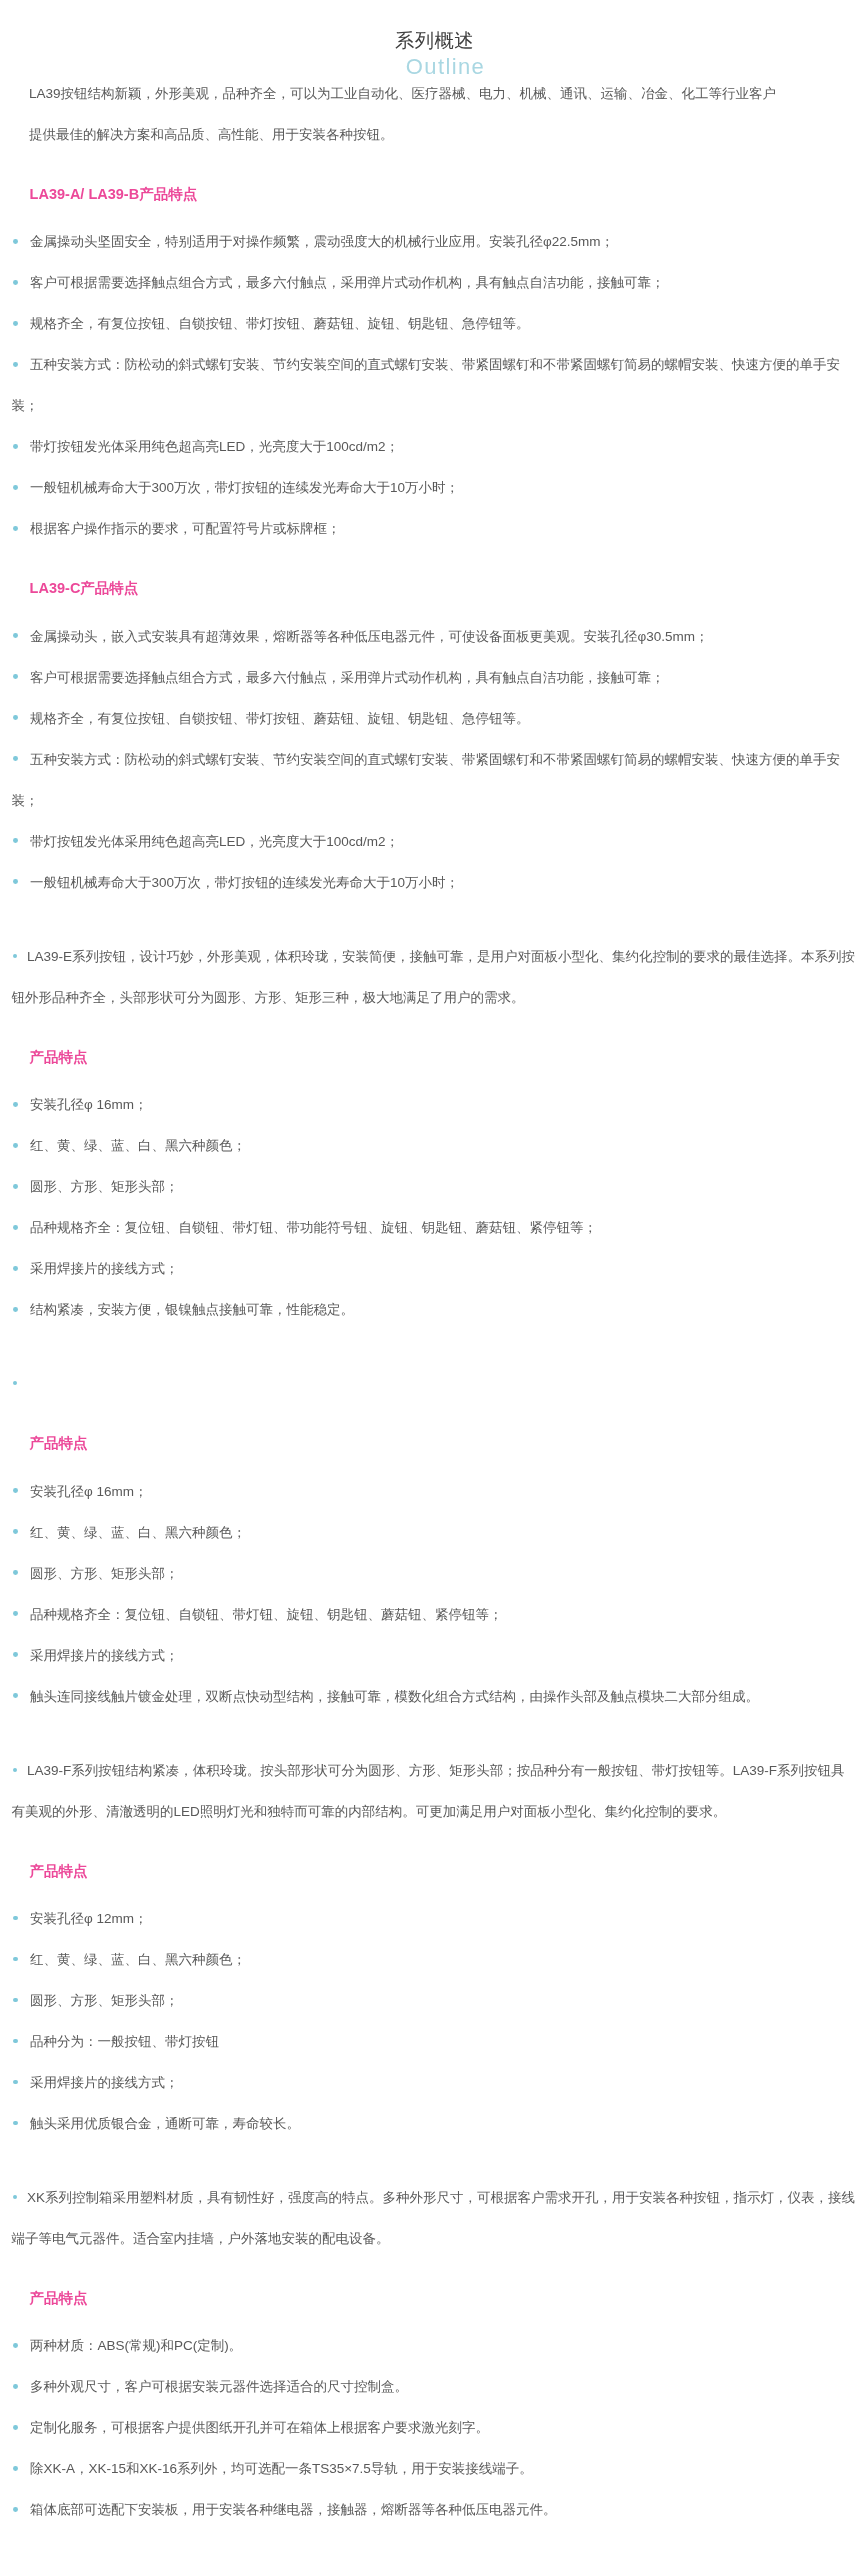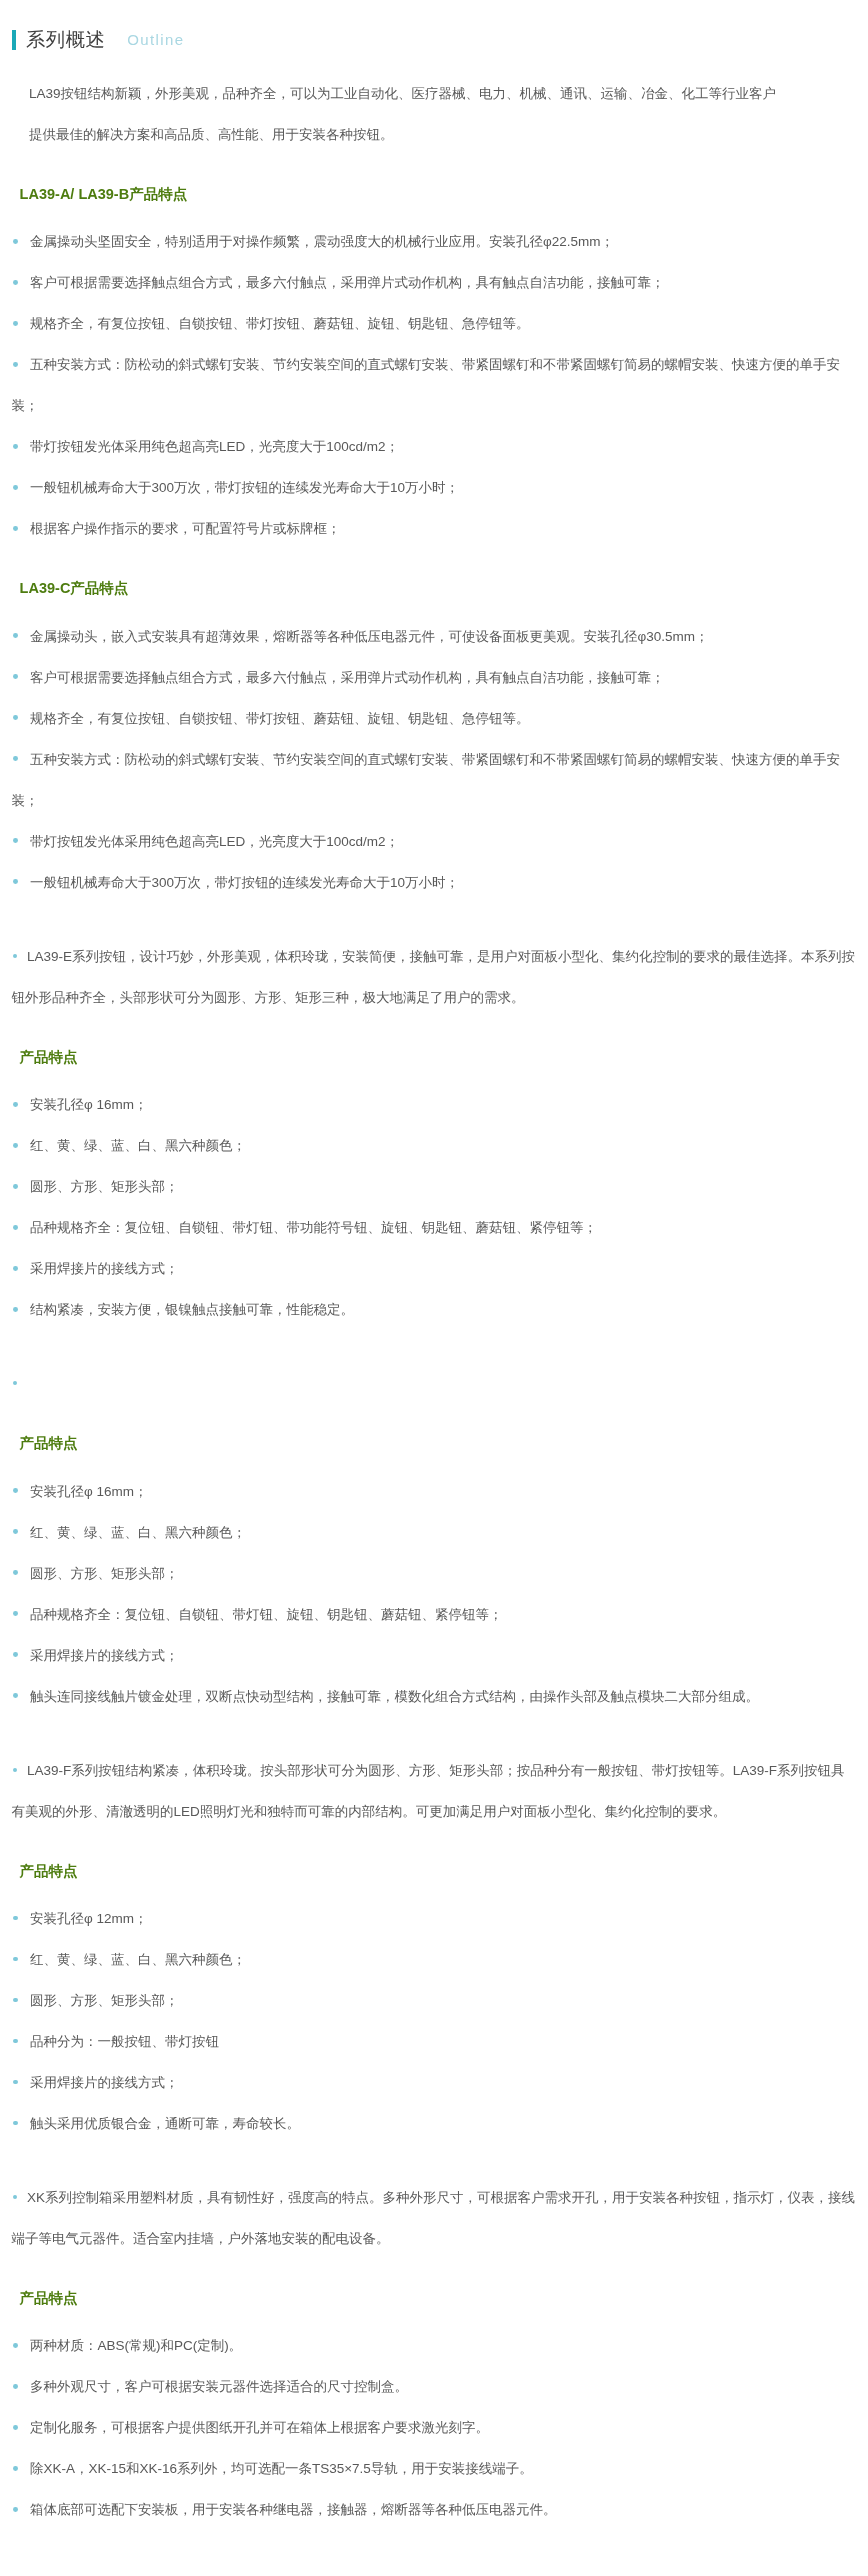--- a/index.html
+++ b/index.html
@@ -16,51 +16,52 @@
     background: #ffffff;
     box-sizing: border-box;
     padding: 27px 11.6px 0 11.6px;
     overflow: hidden;
   }
   .section-title {
     display: flex;
     align-items: center;
     margin-left: 0;
     height: 25px;
+    flex-direction: column;
   }
   .accent-bar {
     display: inline-block;
     width: 4.8px;
     height: 20px;
     background: #1aa9b8;
     margin-right: 9.7px;
   }
   .title-cn {
     font-size: 19.3px;
     color: #3f3f3f;
     letter-spacing: 0.5px;
   }
   .title-en {
-    font-size: 15px;
+    font-size: 22px;
     color: #a9d7e2;
     margin-left: 22px;
     letter-spacing: 1.4px;
   }
   .content { margin-top: 0; }
   .lead-para {
     margin: 21px 0 0 17.4px;
     font-size: 13.5px;
     color: #595959;
     line-height: 41px;
   }
   .sub-heading {
-    margin: 29px 0 0 8px;
+    margin: 29px 0 0 18px;
     font-size: 14.5px;
     font-weight: bold;
-    color: #4d7c0f;
+    color: #ec4899;
     line-height: 20px;
   }
   .bullet-list { margin-top: 17.4px; }
   .bullet-item {
     font-size: 13.5px;
     color: #595959;
     line-height: 41px;
     margin-left: 0;
   }
   .bullet-item.series-intro { margin-top: 33px; }

